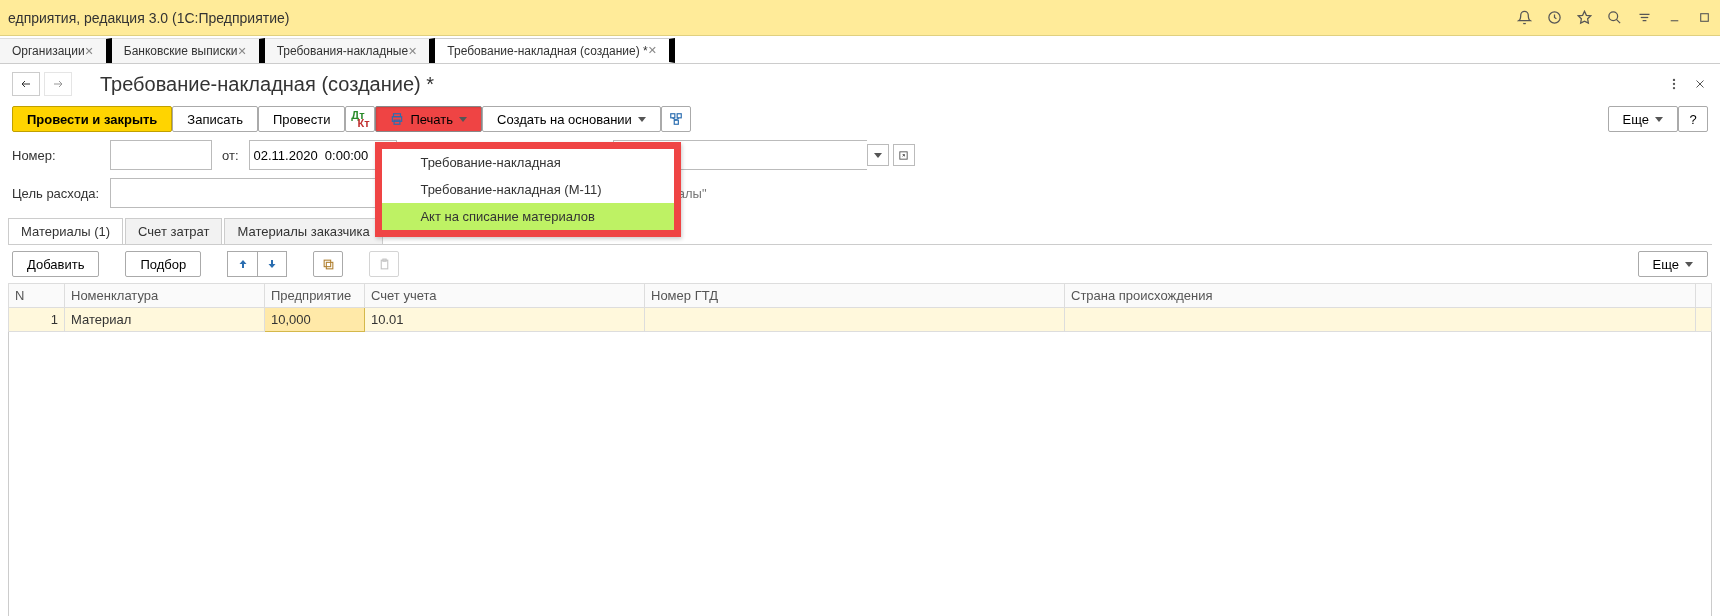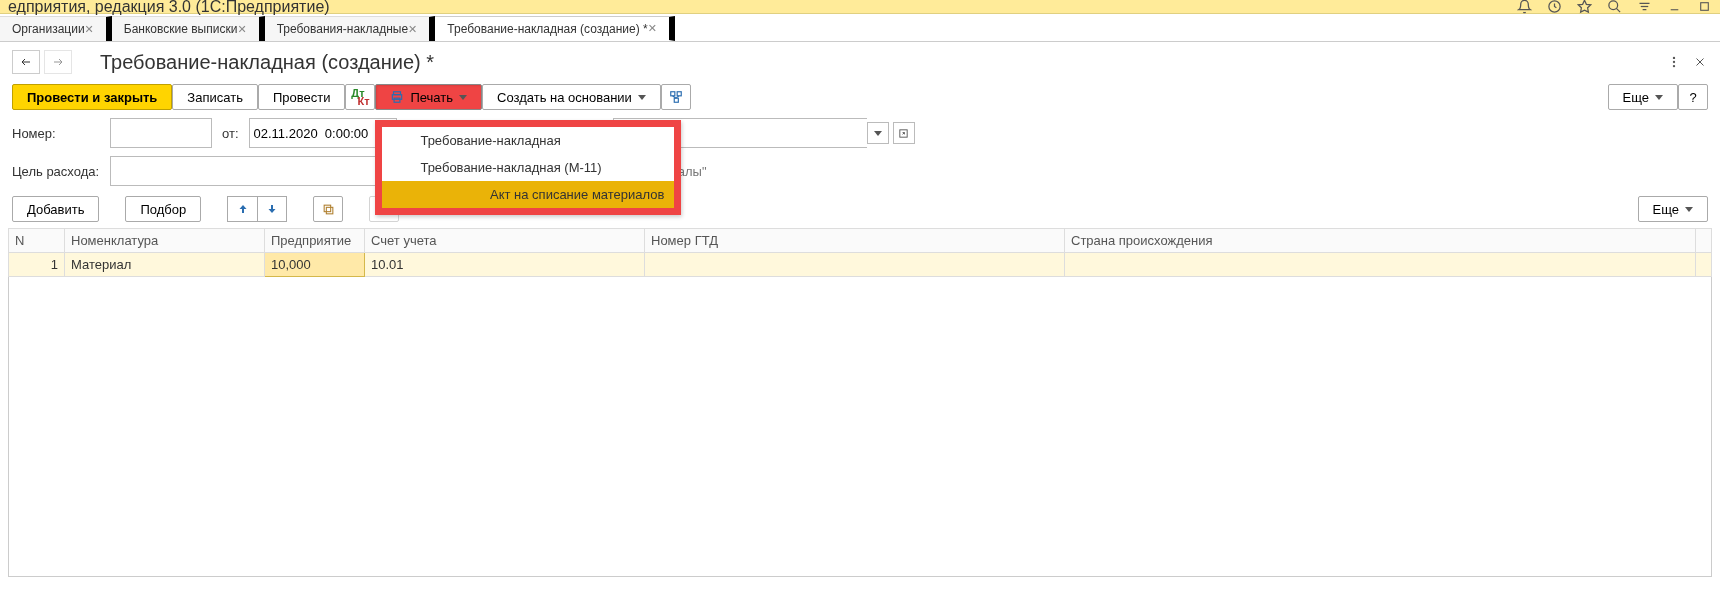--- a/index.html
+++ b/index.html
@@ -5,27 +5,27 @@
   * { box-sizing: border-box; }
   body {
     margin: 0;
     font-family: Arial, sans-serif;
     font-size: 13px;
     color: #333;
     background: #fff;
     overflow: hidden;
   }
   .titlebar {
-    height: 14px;
+    height: 36px;
     background: #ffeb99;
     display: flex;
     align-items: center;
     justify-content: space-between;
     padding: 0 8px;
-    font-size: 16px;
+    font-size: 14px;
     border-bottom: 1px solid #e0d080;
   }
   .titlebar-left { display: flex; align-items: center; }
   .titlebar-right { display: flex; align-items: center; gap: 14px; }
   .titlebar-icon { width: 16px; height: 16px; display: inline-flex; align-items: center; justify-content: center; cursor: pointer; }
   .tabbar {
     height: 28px;
     background: #fff;
     display: flex;
     align-items: stretch;
@@ -119,22 +119,21 @@
     border: 7px solid #ef4444;
     box-shadow: 1px 2px 4px rgba(0,0,0,0.2);
     z-index: 100;
   }
   .print-menu-item {
     padding: 6px 10px 6px 38px;
     cursor: pointer;
     font-size: 13px;
   }
   .print-menu-item.highlight {
-    background: #eab308;
-    text-align: right;
+    background: #bef264;
   }
   .form-row {
     display: flex;
     align-items: center;
     gap: 6px;
     padding: 4px;
   }
   .form-label { width: 92px; font-size: 13px; }
   .form-input {
     height: 30px;
@@ -404,20 +403,25 @@
       </div>
     </div>
   </div>
 
   <div class="form-row">
     <span class="form-label">Цель расхода:</span>
     <input class="form-input" style="width: 290px;" value="">
     <span class="faint-text" style="margin-left:250px">ериалы"</span>
   </div>
 
+  <div class="subtabs">
+    <div class="subtab active">Материалы (1)</div>
+    <div class="subtab">Счет затрат</div>
+    <div class="subtab">Материалы заказчика</div>
+  </div>
 
   <div class="grid-toolbar">
     <div class="grid-toolbar-left">
       <button class="btn">Добавить</button>
       <button class="btn">Подбор</button>
       <div class="arrow-group">
         <button class="btn btn-icon">
           <svg width="12" height="12" viewBox="0 0 24 24" fill="#2a6db0">
               <path d="M12 4l-7 8h5v8h4v-8h5z"></path>
             </svg>

